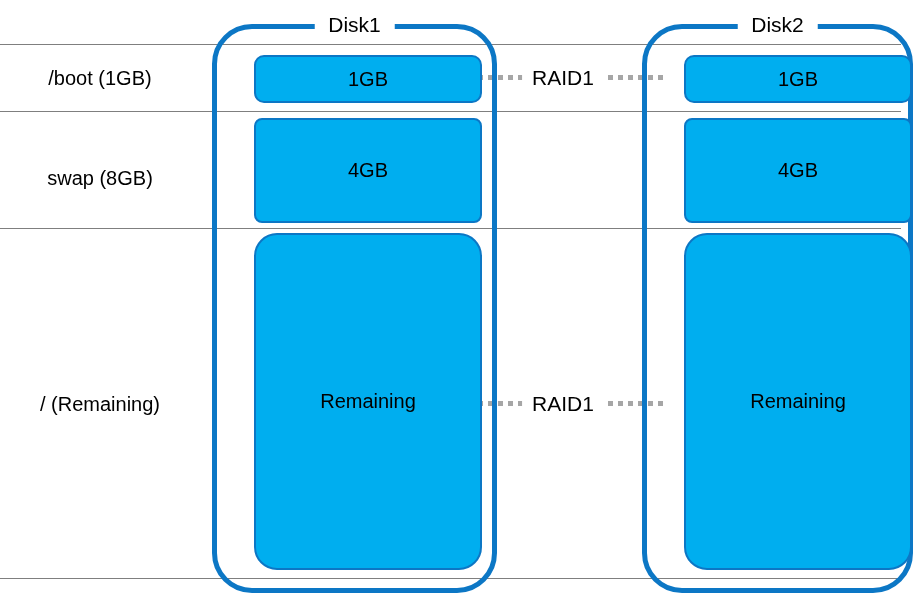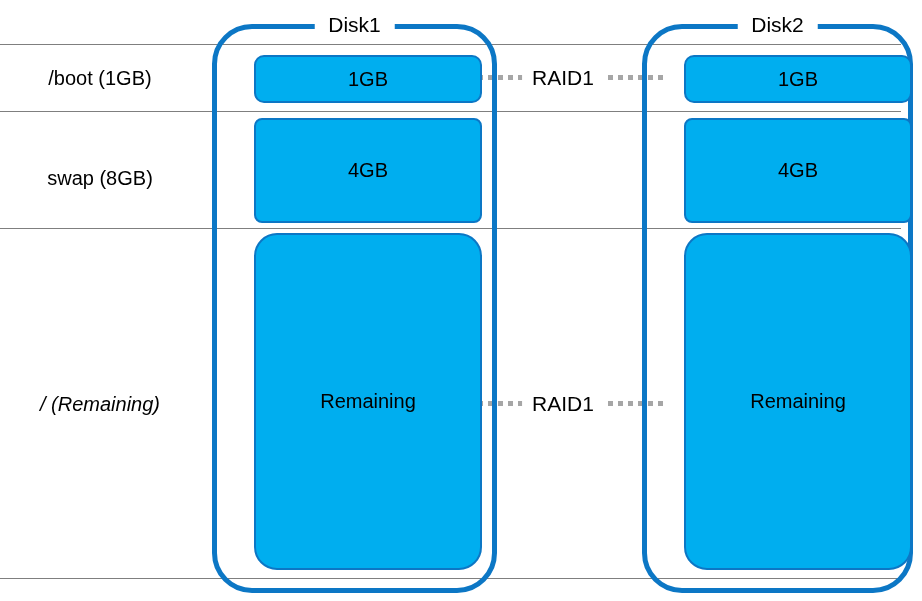--- a/index.html
+++ b/index.html
@@ -33,21 +33,21 @@
     left: 1px;
     width: 198px;
     text-align: center;
     transform: translateY(-50%);
     font-size: 20px;
     white-space: nowrap;
     z-index: 1;
   }
   .row-label.r1 { top: 78px; }
   .row-label.r2 { top: 170px; margin-top: 8px; }
-  .row-label.r3 { top: 404px; font-style: italic; }
+  .row-label.r3 { top: 404px; }
 
   
   .connector {
     position: absolute;
     left: 458px;
     width: 210px;
     height: 32px;
     z-index: 1;
   }
   .connector.c1 { top: 62px; }

